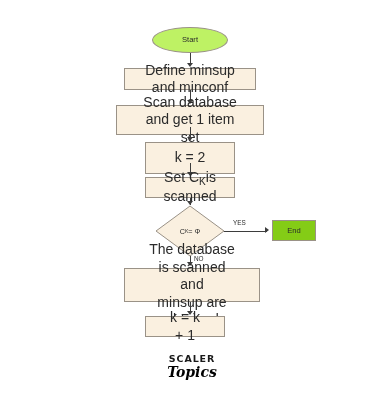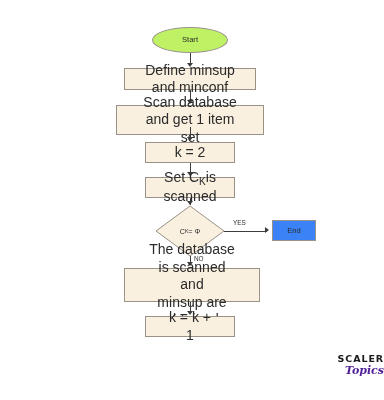--- a/index.html
+++ b/index.html
@@ -38,21 +38,21 @@
   }
   
   .oval {
     background: #bef264;
     border: 1px solid #9a9287;
     border-radius: 50%;
     font-size: 7.6px;
   }
   
   .endbox {
-    background: #3b82f6;
+    background: #84cc16;
     border: 1px solid #9a9287;
     font-size: 7.6px;
   }
   
   .diamond-wrap {
     position: absolute;
   }
   .diamond-shape {
     position: absolute;
     left: 0;
@@ -122,23 +122,23 @@
     font-size: 9.5px;
     font-weight: bold;
     letter-spacing: 0.9px;
     color: #1a1a1a;
     display: block;
     line-height: 1;
   }
   .logo-bottom {
     font-family: "DejaVu Serif", serif;
     font-style: italic;
-    font-size: 11px;
+    font-size: 14px;
     font-weight: bold;
-    color: #4c1d95;
+    color: #000000;
     display: block;
     line-height: 1.05;
     margin-top: 1px;
   }
 </style>
 </head>
 <body>
 
 <div id="canvas">
 
@@ -156,21 +156,21 @@
   <div class="vline" style="left:189.5px; top:90px; height:11px;"></div>
   <div class="arrow-down" style="left:186.8px; top:100px;"></div>
 
   <div class="node proc" style="left:116px; top:105px; width:148px; height:30px;">
     <span>Scan database and get 1 item set</span>
   </div>
 
   <div class="vline" style="left:189.5px; top:127px; height:11px;"></div>
   <div class="arrow-down" style="left:186.8px; top:137px;"></div>
 
-  <div class="node proc" style="left:145px; top:142px; width:90px; height:21px;">
+  <div class="node proc" style="left:145px; top:142px; width:90px; height:32px;">
     <span>k = 2</span>
   </div>
 
   <div class="vline" style="left:189.5px; top:163px; height:10px;"></div>
   <div class="arrow-down" style="left:186.8px; top:172px;"></div>
 
   <div class="node proc" style="left:145px; top:177px; width:90px; height:21px;">
     <span>
       <span>Set C</span><sub>K</sub><span>is scanned</span>
     </span>
@@ -203,22 +203,22 @@
   <div class="edge-label" style="left:194px; top:255px;">NO</div>
 
   <div class="node proc" style="left:124px; top:268px; width:136px; height:34px; flex-direction:column;">
     <span>The database is scanned and</span>
     <span>minsup are obtained</span>
   </div>
 
   <div class="vline" style="left:189.5px; top:302px; height:11px;"></div>
   <div class="arrow-down" style="left:186.8px; top:311px;"></div>
 
-  <div class="node proc" style="left:145px; top:316px; width:90px; height:21px;">
+  <div class="node proc" style="left:145px; top:316px; width:80px; height:21px;">
     <span>k = k + 1</span>
   </div>
 
-  <div id="logo" style="top:354px;text-align:right;">
+  <div id="logo" style="top:354px;">
     <span class="logo-top">SCALER</span>
     <span class="logo-bottom">Topics</span>
   </div>
 
 </div>
 
 </body></html>

